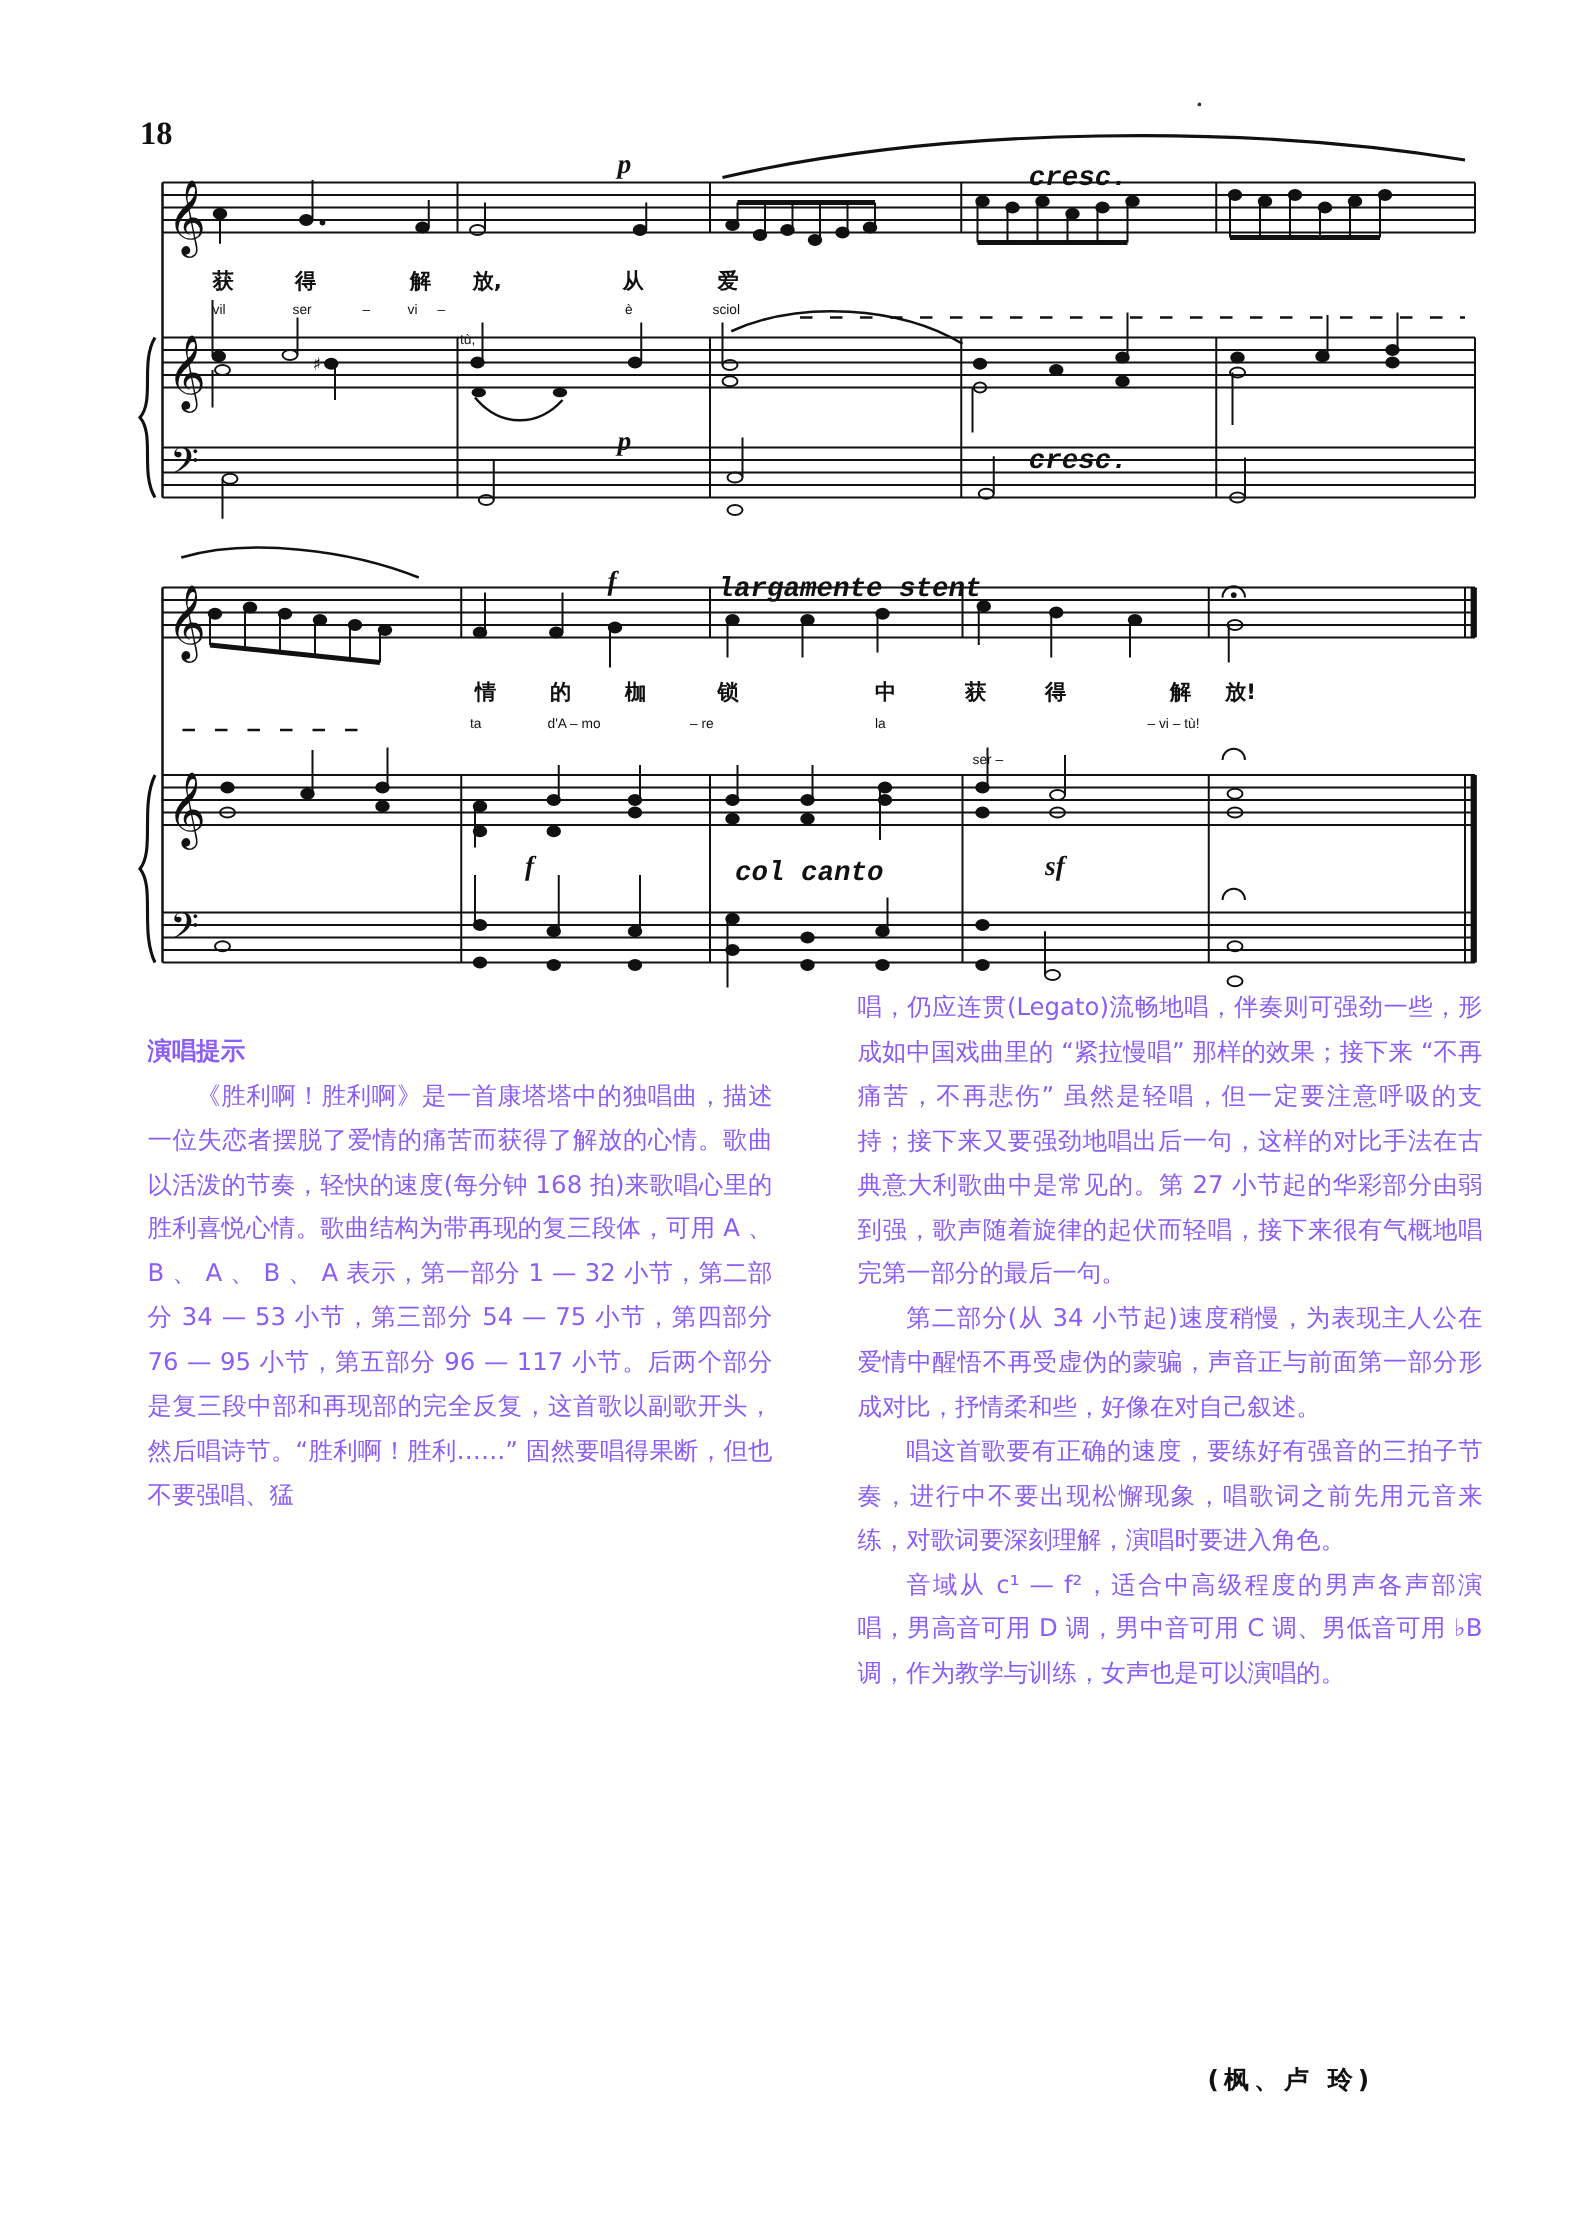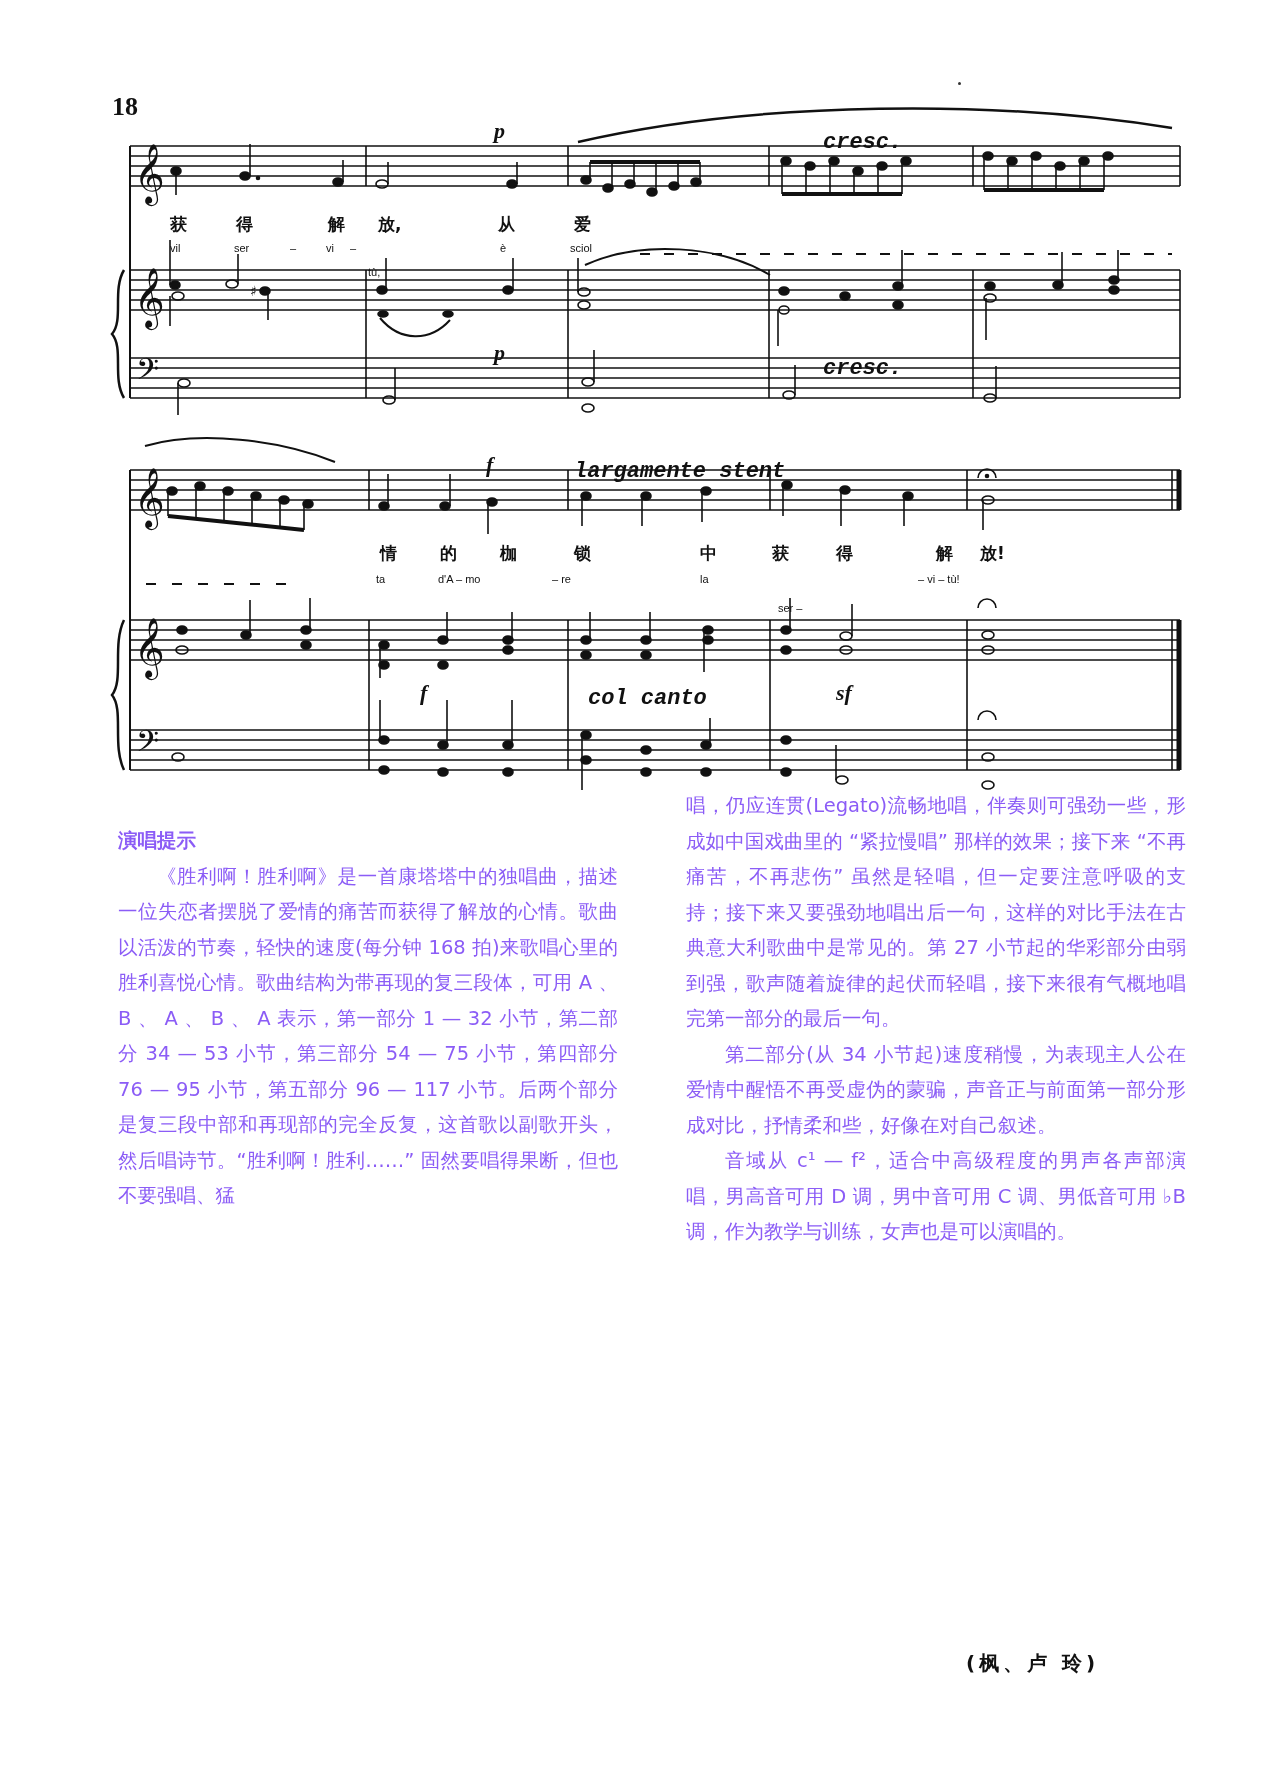--- a/index.html
+++ b/index.html
@@ -378,16 +378,17 @@
 </div>
 
 <div class="text-col col-left">
   <p class="heading">演唱提示</p>
   <p class="indent">《胜利啊！胜利啊》是一首康塔塔中的独唱曲，描述一位失恋者摆脱了爱情的痛苦而获得了解放的心情。歌曲以活泼的节奏，轻快的速度(每分钟 168 拍)来歌唱心里的胜利喜悦心情。歌曲结构为带再现的复三段体，可用 A 、 B 、 A 、 B 、 A 表示，第一部分 1 — 32 小节，第二部分 34 — 53 小节，第三部分 54 — 75 小节，第四部分 76 — 95 小节，第五部分 96  — 117 小节。后两个部分是复三段中部和再现部的完全反复，这首歌以副歌开头，然后唱诗节。“胜利啊！胜利……” 固然要唱得果断，但也不要强唱、猛</p>
 </div>
 
 <div class="text-col col-right">
   <p>唱，仍应连贯(Legato)流畅地唱，伴奏则可强劲一些，形成如中国戏曲里的 “紧拉慢唱” 那样的效果；接下来 “不再痛苦，不再悲伤” 虽然是轻唱，但一定要注意呼吸的支持；接下来又要强劲地唱出后一句，这样的对比手法在古典意大利歌曲中是常见的。第 27 小节起的华彩部分由弱到强，歌声随着旋律的起伏而轻唱，接下来很有气概地唱完第一部分的最后一句。</p>
   <p class="indent">第二部分(从 34  小节起)速度稍慢，为表现主人公在爱情中醒悟不再受虚伪的蒙骗，声音正与前面第一部分形成对比，抒情柔和些，好像在对自己叙述。</p>
+  <p class="indent">唱这首歌要有正确的速度，要练好有强音的三拍子节奏，进行中不要出现松懈现象，唱歌词之前先用元音来练，对歌词要深刻理解，演唱时要进入角色。</p>
   <p class="indent">音域从 c¹ — f²，适合中高级程度的男声各声部演唱，男高音可用 D 调，男中音可用 C 调、男低音可用 ♭B 调，作为教学与训练，女声也是可以演唱的。</p>
 </div>
 
 <div class="signature">(枫、卢 玲)</div>
 
 </body></html>

